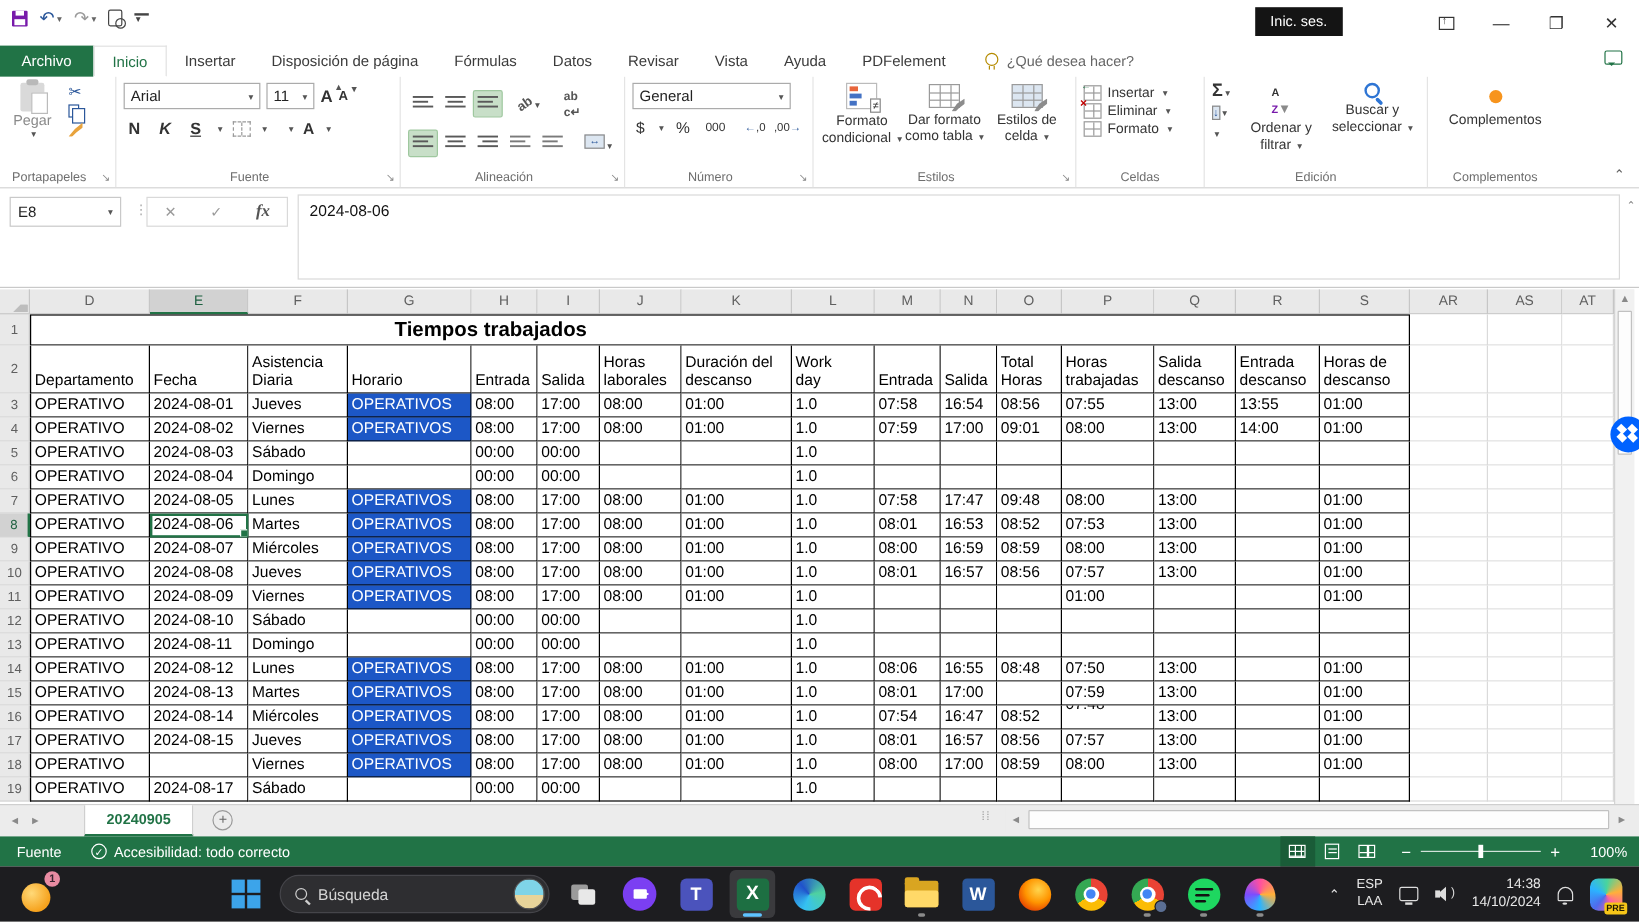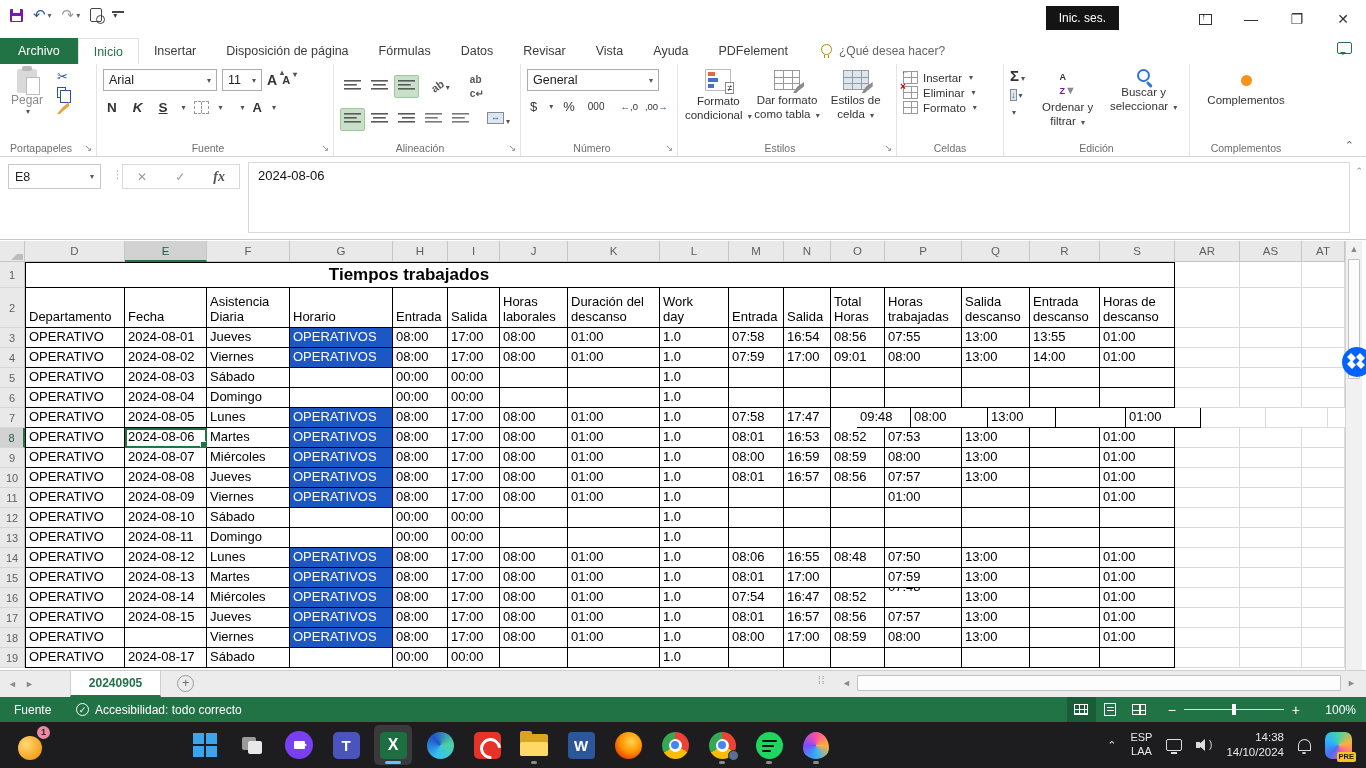--- a/index.html
+++ b/index.html
@@ -649,21 +649,21 @@
           <div class="cell" style="width: 82px; padding-bottom: 2px;">2024-08-05</div>
           <div class="cell" style="width: 83px; padding-bottom: 2px;">Lunes</div>
           <div class="cell blue" style="width: 103px; padding-bottom: 2px;">OPERATIVOS</div>
           <div class="cell" style="width: 55px; padding-bottom: 2px;">08:00</div>
           <div class="cell" style="width: 52px; padding-bottom: 2px;">17:00</div>
           <div class="cell" style="width: 68px; padding-bottom: 2px;">08:00</div>
           <div class="cell" style="width: 92px; padding-bottom: 2px;">01:00</div>
           <div class="cell" style="width: 69px; padding-bottom: 2px;">1.0</div>
           <div class="cell" style="width: 55px; padding-bottom: 2px;">07:58</div>
           <div class="cell" style="width: 47px; padding-bottom: 2px;">17:47</div>
-          <div class="cell" style="width: 54px; padding-bottom: 2px; margin-left: 26px;">09:48</div>
+          <div class="cell" style="width: 54px; padding-bottom: 2px;">09:48</div>
           <div class="cell" style="width: 77px; padding-bottom: 2px;">08:00</div>
           <div class="cell" style="width: 68px; padding-bottom: 2px;">13:00</div>
           <div class="cell" style="width: 70px; padding-bottom: 2px;"></div>
           <div class="cell" style="width: 75px; padding-bottom: 2px;">01:00</div>
           <div class="fg" style="width: 65px;"></div>
           <div class="fg" style="width: 62px;"></div>
           <div class="fg" style="width: 43px;"></div>
         </div>
         <div class="grow" style="height: 20px;">
           <div class="rn sel">8</div>
@@ -989,20 +989,25 @@
     </div>
     <div class="centergrp">
       <div class="tbicon">
           <span class="startic">
             <i></i>
             <i></i>
             <i></i>
             <i></i>
           </span>
         </div>
+      <div class="searchpill">
+        <span class="slens"></span>
+        <span class="stext">Búsqueda</span>
+        <span class="simg"></span>
+      </div>
       <div class="tbicon">
           <span class="taskview">
             <i class="bk"></i>
             <i class="fr"></i>
           </span>
         </div>
       <div class="tbicon">
           <span class="clipch">
             <span class="camgl"></span>
           </span>

